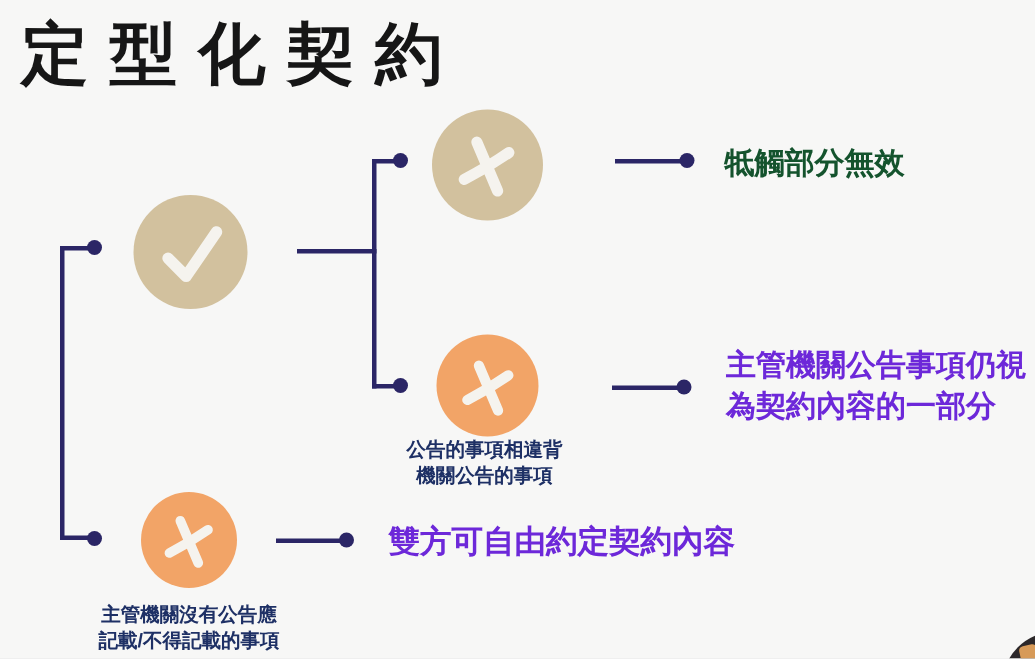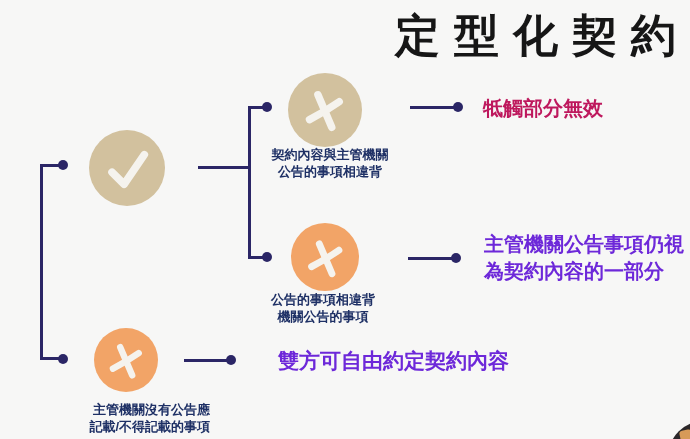--- a/index.html
+++ b/index.html
@@ -11,27 +11,26 @@
     width: 690px;
     height: 439px;
     background: #f7f7f6;
     overflow: hidden;
   }
 
   .title {
     position: absolute;
     left: 0; top: 6px;
     width: 100%;
-    text-align: right;
+    text-align: left;
     font-size: 45px;
     font-weight: 800;
     letter-spacing: 14px;
     text-indent: 14px;
     color: #161616;
-    padding-left: 19px;
   }
 
   .circle {
     position: absolute;
     border-radius: 50%;
     display: flex;
     align-items: center;
     justify-content: center;
   }
   .circle.tan    { background: #d2c19e; }
@@ -61,21 +60,21 @@
     width: 10px; height: 10px;
     border-radius: 50%;
     background: #2b2666;
   }
 
   .result {
     position: absolute;
     font-weight: bold;
     white-space: pre-line;
   }
-  .result-navy { color: #be185d; }
+  .result-navy { color: #14532d; }
   .result-blue { color: #6d28d9; }
 
   .avatar {
     position: absolute;
     left: 668px; top: 421px;
     width: 72px; height: 72px;
     border-radius: 50%;
     background: #2c282a;
   }
   .avatar-face {
@@ -115,22 +114,20 @@
   <div class="dot" style="left:262px; top:252px;"></div>
 
   <div class="circle tan" style="left:288px; top:73px; width:74px; height:74px;">
     <svg viewBox="0 0 100 100">
       <g transform="rotate(14 50 50)">
         <path d="M31 26 L71 79" fill="none" stroke="#f5f3ee" stroke-width="14" stroke-linecap="round"></path>
         <path d="M73 29 Q52 53 27 75" fill="none" stroke="#f5f3ee" stroke-width="14" stroke-linecap="round"></path>
       </g>
     </svg>
   </div>
-  <div class="node-label" style="left:230px; top:146px;">契約內容與主管機關
-公告的事項相違背</div>
 
   <div class="hline" style="left:410px; top:106px; width:45px;"></div>
   <div class="dot" style="left:453px; top:102px;"></div>
   <div class="result result-navy" style="left:483px; top:95px; font-size:20px;">牴觸部分無效</div>
 
   <div class="circle orange" style="left:291px; top:223px; width:68px; height:68px;">
     <svg viewBox="0 0 100 100">
       <g transform="rotate(14 50 50)">
         <path d="M31 26 L71 79" fill="none" stroke="#f5f3ee" stroke-width="14" stroke-linecap="round"></path>
         <path d="M73 29 Q52 53 27 75" fill="none" stroke="#f5f3ee" stroke-width="14" stroke-linecap="round"></path>
@@ -146,24 +143,24 @@
 為契約內容的一部分</div>
 
   <div class="circle orange" style="left:94px; top:328px; width:64px; height:64px;">
     <svg viewBox="0 0 100 100">
       <g transform="rotate(14 50 50)">
         <path d="M31 26 L71 79" fill="none" stroke="#f5f3ee" stroke-width="14" stroke-linecap="round"></path>
         <path d="M73 29 Q52 53 27 75" fill="none" stroke="#f5f3ee" stroke-width="14" stroke-linecap="round"></path>
       </g>
     </svg>
   </div>
-  <div class="node-label" style="left:10px; top:401px;text-align:right;">主管機關沒有公告應
+  <div class="node-label" style="left:26px; top:401px;">主管機關沒有公告應
 記載/不得記載的事項</div>
 
   <div class="hline" style="left:184px; top:359px; width:44px;"></div>
   <div class="dot" style="left:226px; top:355px;"></div>
-  <div class="result result-blue" style="left:259px; top:347px; font-size:21px;margin-left:19px;">雙方可自由約定契約內容</div>
+  <div class="result result-blue" style="left:259px; top:347px; font-size:21px;">雙方可自由約定契約內容</div>
 
   <div class="avatar">
     <div class="avatar-face"></div>
   </div>
 
 </div>
 
 </body></html>

